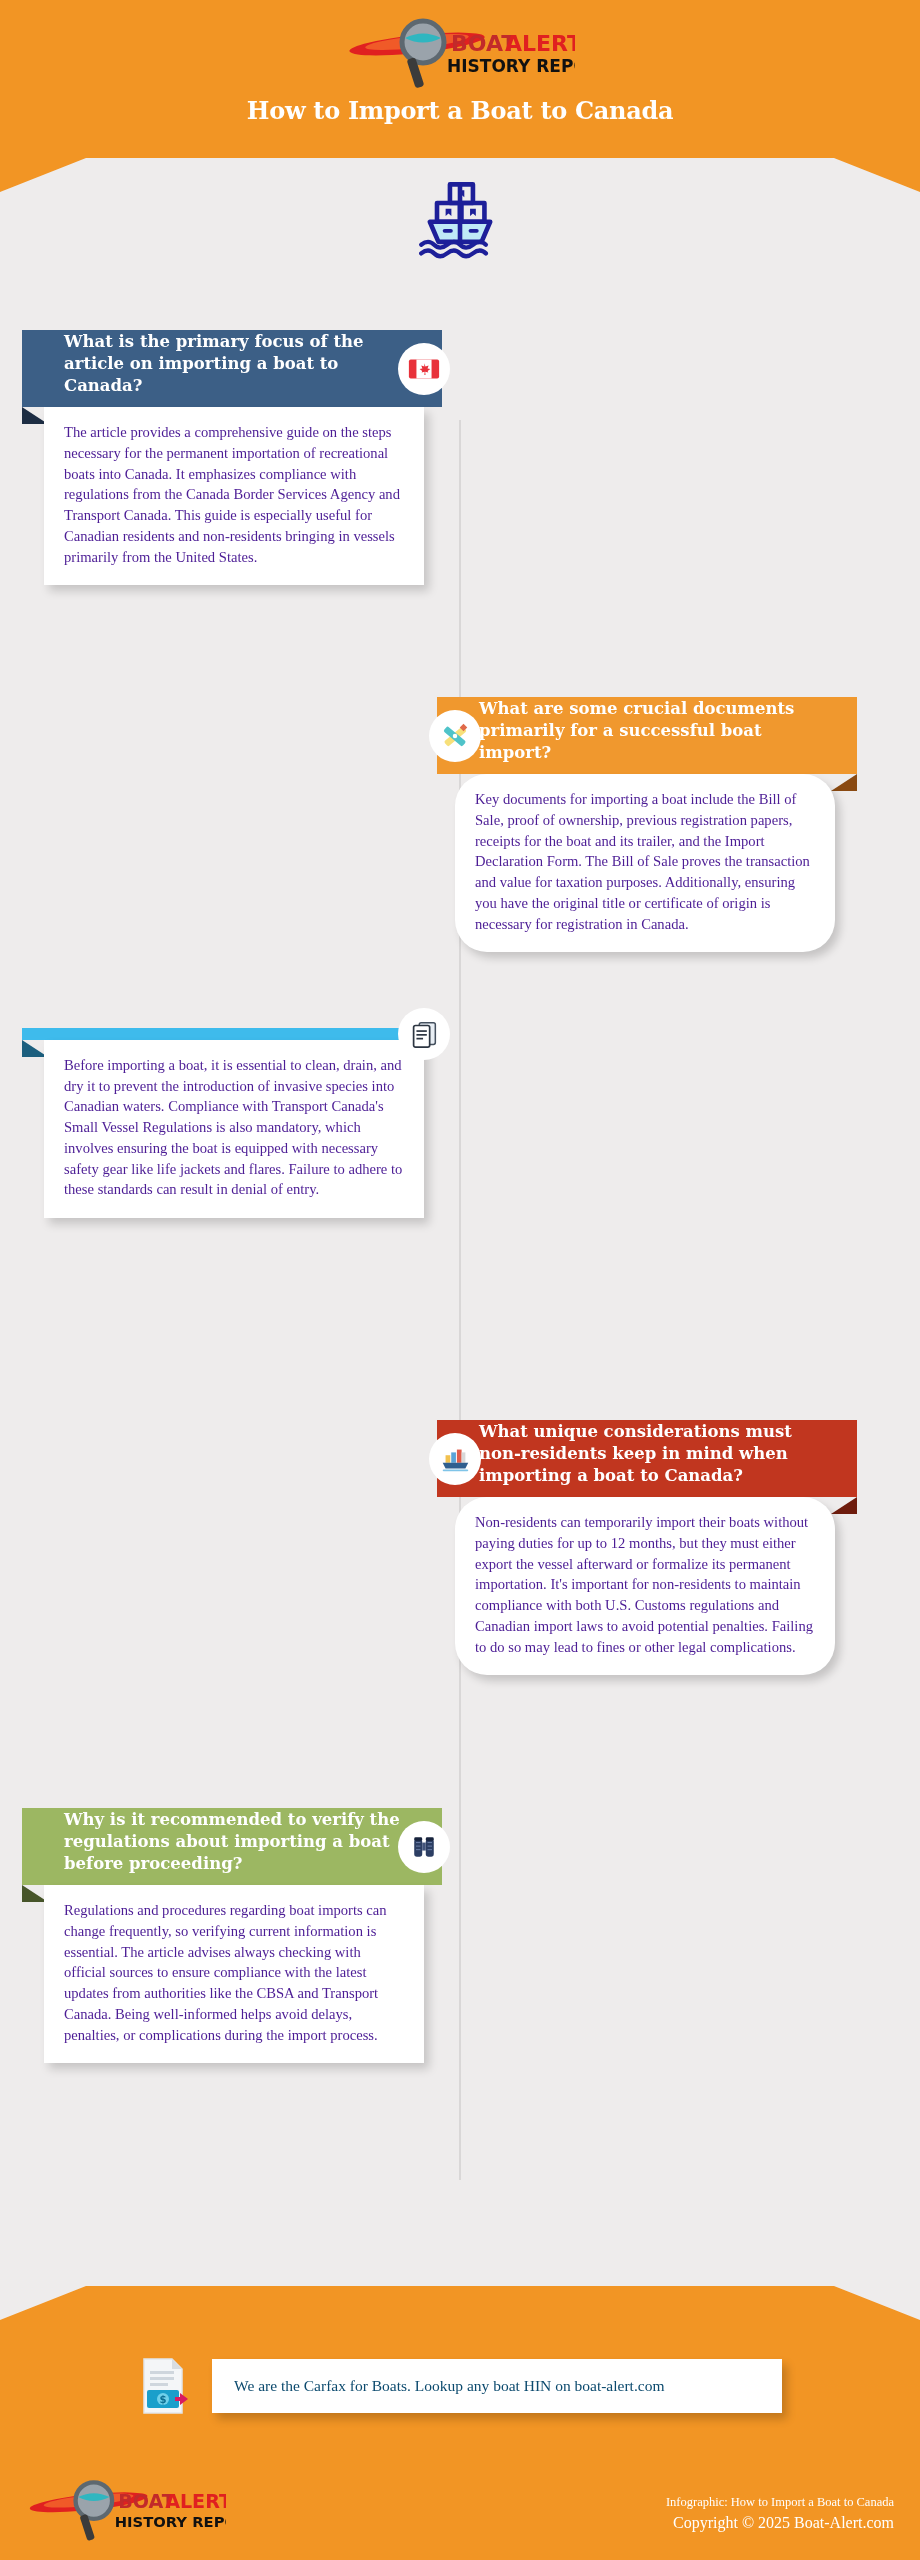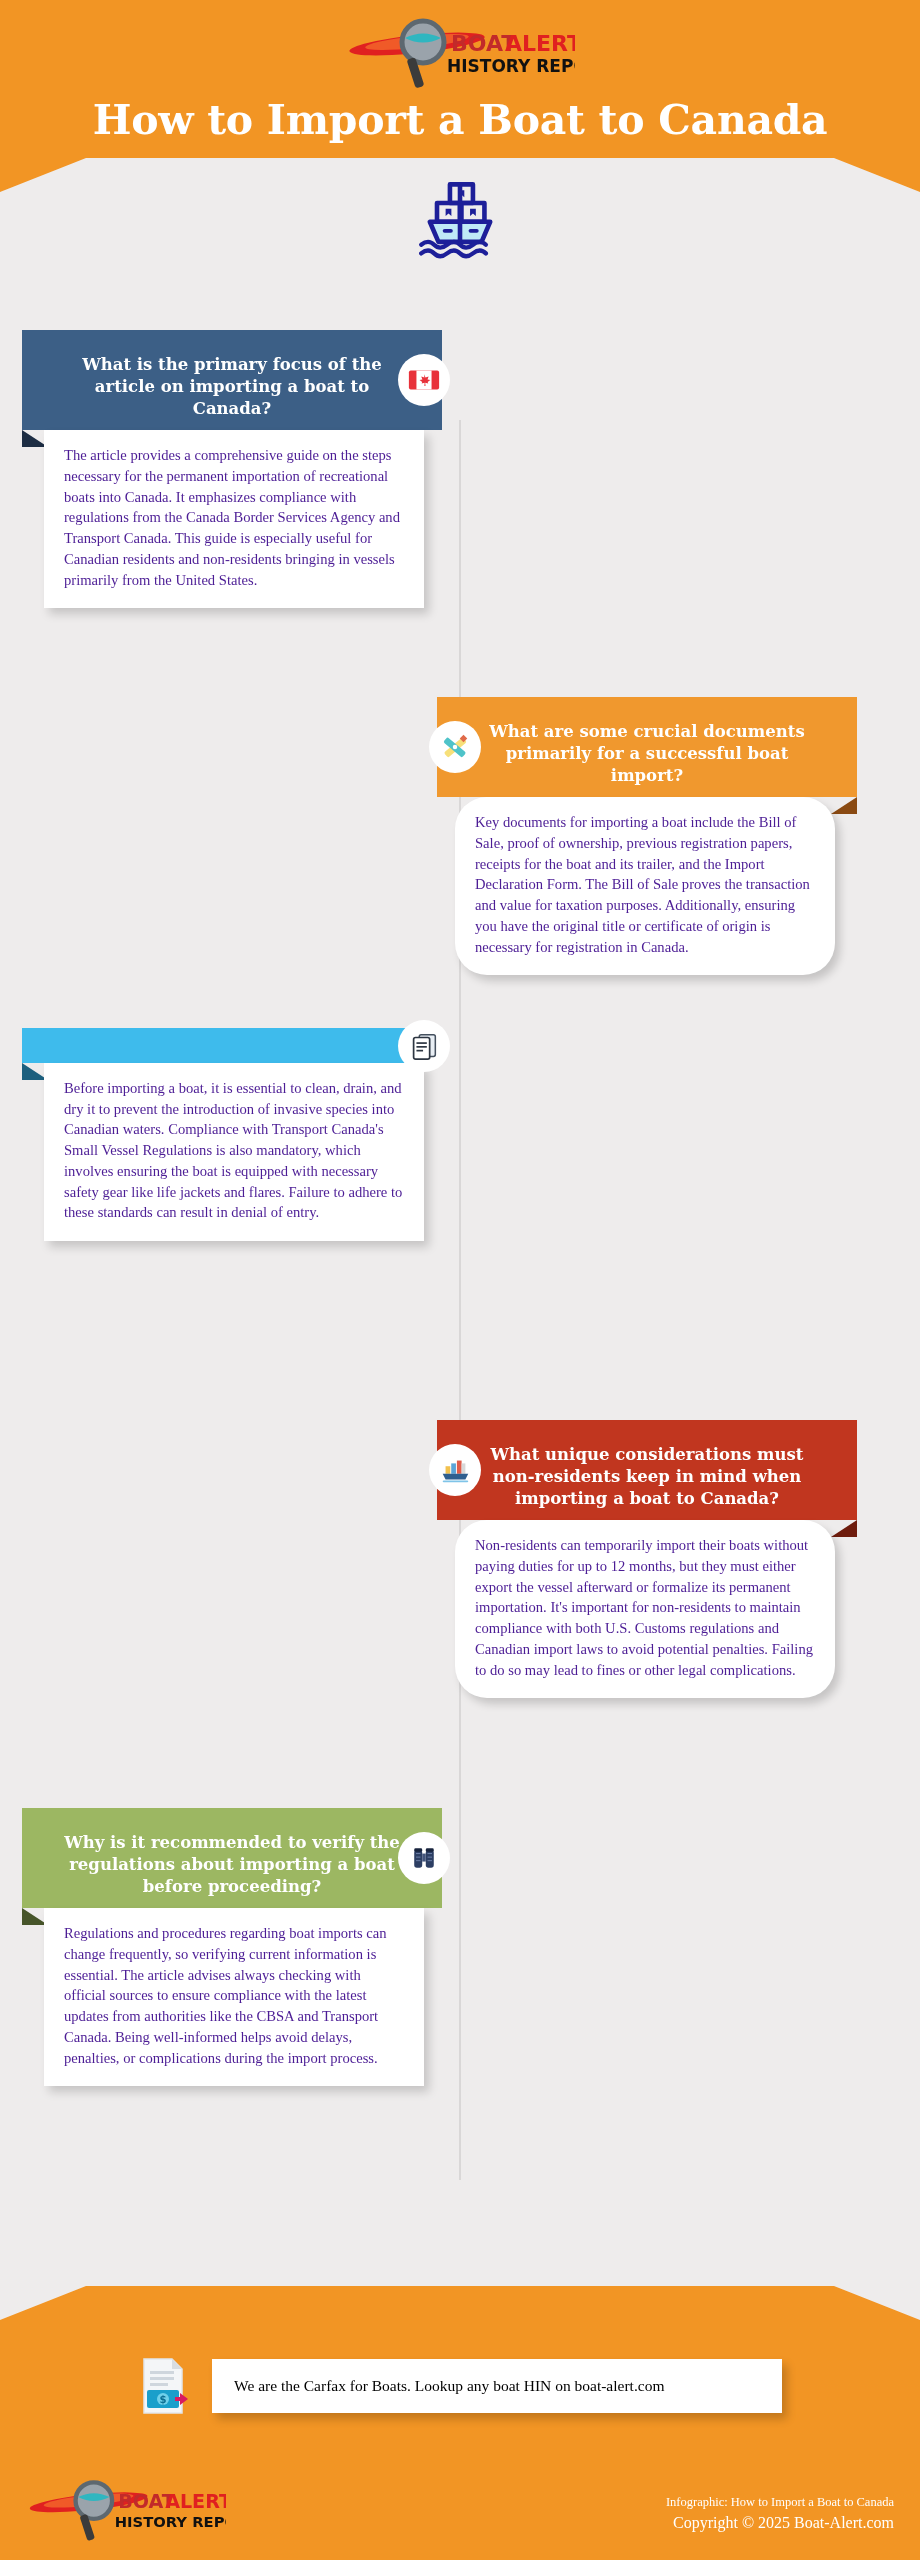--- a/index.html
+++ b/index.html
@@ -23,21 +23,21 @@
   }
   .logo-wrap {
     display: inline-block;
     position: relative;
     height: 70px;
     width: 230px;
   }
   .page-title {
     font-family: "DejaVu Serif", serif;
     font-weight: bold;
-    font-size: 41px;
+    font-size: 24px;
     color: #ffffff;
     letter-spacing: -0.3px;
     margin-top: 4px;
     line-height: 1.1;
   }
 
   
   .sheet {
     position: absolute;
     top: 158px;
@@ -77,22 +77,21 @@
   .card.left  { left: 22px;  }
   .card.right { left: 437px; }
 
   .q-head {
     position: relative;
     color: #ffffff;
     font-family: "DejaVu Serif", serif;
     font-weight: bold;
     font-size: 16.5px;
     line-height: 1.32;
-    text-align: center;
-    padding: 24px 42px 11px 42px;
+    padding: 1px 42px 11px 42px;
   }
   
   .q-head::after {
     content: "";
     position: absolute;
     bottom: -17px;
     width: 0; height: 0;
     border-style: solid;
   }
   .card.left .q-head::after {
@@ -149,21 +148,21 @@
     z-index: 6;
   }
   .cta-icon { width: 56px; height: 62px; flex: none; }
   .cta-box {
     width: 570px;
     background: #ffffff;
     padding: 16px 22px;
     font-family: "Liberation Serif", serif;
     font-size: 15.5px;
     line-height: 1.45;
-    color: #000000;
+    color: #0c4a6e;
     box-shadow: 5px 6px 9px rgba(0,0,0,0.2);
   }
 
   
   .botbar {
     position: absolute;
     top: 2466px;
     left: 0;
     width: 920px;
     height: 94px;

